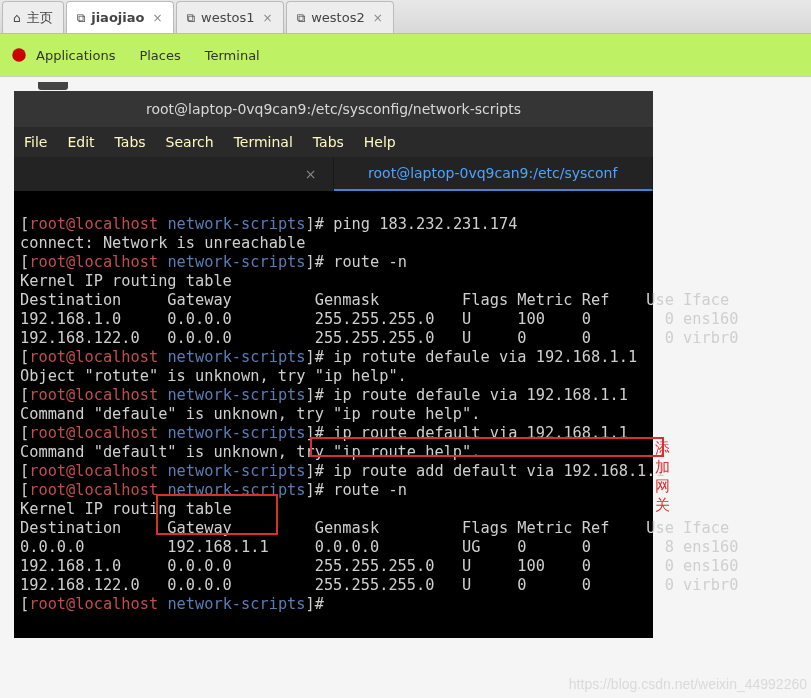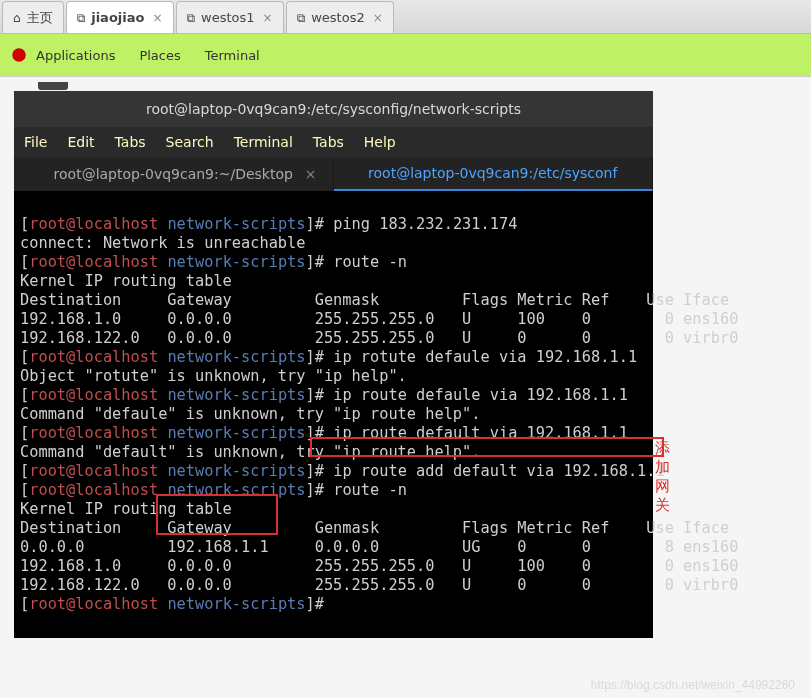--- a/index.html
+++ b/index.html
@@ -21,21 +21,21 @@
     .menuitem { color: #fef9c3; font-size: 14px; margin-right: 20px; }
     .term-tabs { height: 34px; background: #232323; display: flex; }
     .term-tab { flex: 1; display: flex; align-items: center; justify-content: center; color: #aaa; font-size: 14px; border-right: 1px solid #1a1a1a; position: relative; }
     .term-tab.active { color: #4da3ff; border-bottom: 2px solid #3a86d8; }
     .term-tab .tab-close { position: absolute; right: 16px; color: #888; font-size: 14px; }
     .term-body { background: #000; padding: 24px 6px; font-family: "DejaVu Sans Mono", monospace; font-size: 15.3px; line-height: 19px; color: #cfcfcf; position: relative; }
     .p-red { color: #c14d4d; }
     .p-blue { color: #5a7db5; }
     .redbox { position: absolute; border: 2px solid #d83030; pointer-events: none; }
     .anno { position: absolute; color: #d83030; font-size: 15px; font-family: sans-serif; }
-    .watermark { position: absolute; bottom: 6px; right: 16px; color: rgba(200,200,200,0.6); font-size: 12px; font-family: sans-serif; }
+    .watermark { position: absolute; bottom: 6px; right: 4px; color: rgba(200,200,200,0.6); font-size: 14px; font-family: sans-serif; }
     pre { margin: 0; white-space: pre; }
   </style>
 </head>
 <body>
 
 <div class="browser-tabs">
   <div class="btab inactive">
     <span class="btab-icon">⌂</span>
     <span>主页</span>
   </div>
@@ -75,21 +75,20 @@
     <span class="menuitem">File</span>
     <span class="menuitem">Edit</span>
     <span class="menuitem">Tabs</span>
     <span class="menuitem">Search</span>
     <span class="menuitem">Terminal</span>
     <span class="menuitem">Tabs</span>
     <span class="menuitem">Help</span>
   </div>
   <div class="term-tabs">
     <div class="term-tab">
-      <span>root@laptop-0vq9can9:~/Desktop</span>
       <span class="tab-close">×</span>
     </div>
     <div class="term-tab active">
       <span>root@laptop-0vq9can9:/etc/sysconf</span>
     </div>
   </div>
   <div class="term-body">
 <pre>[<span class="p-red">root@localhost</span> <span class="p-blue">network-scripts</span>]# <span>ping 183.232.231.174</span></pre>
 <pre>connect: Network is unreachable</pre>
 <pre>[<span class="p-red">root@localhost</span> <span class="p-blue">network-scripts</span>]# <span>route -n</span></pre>

